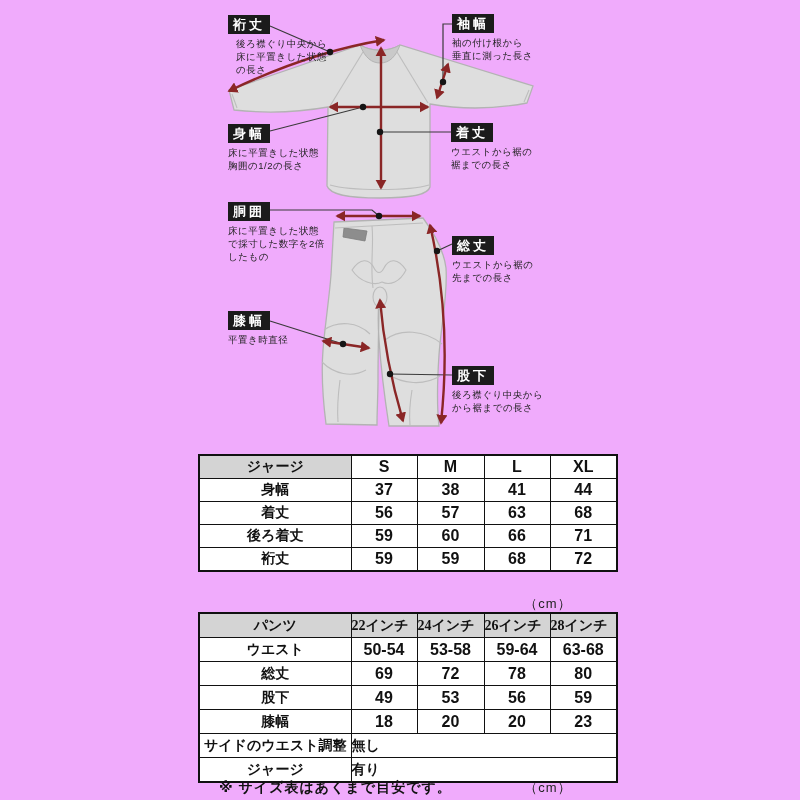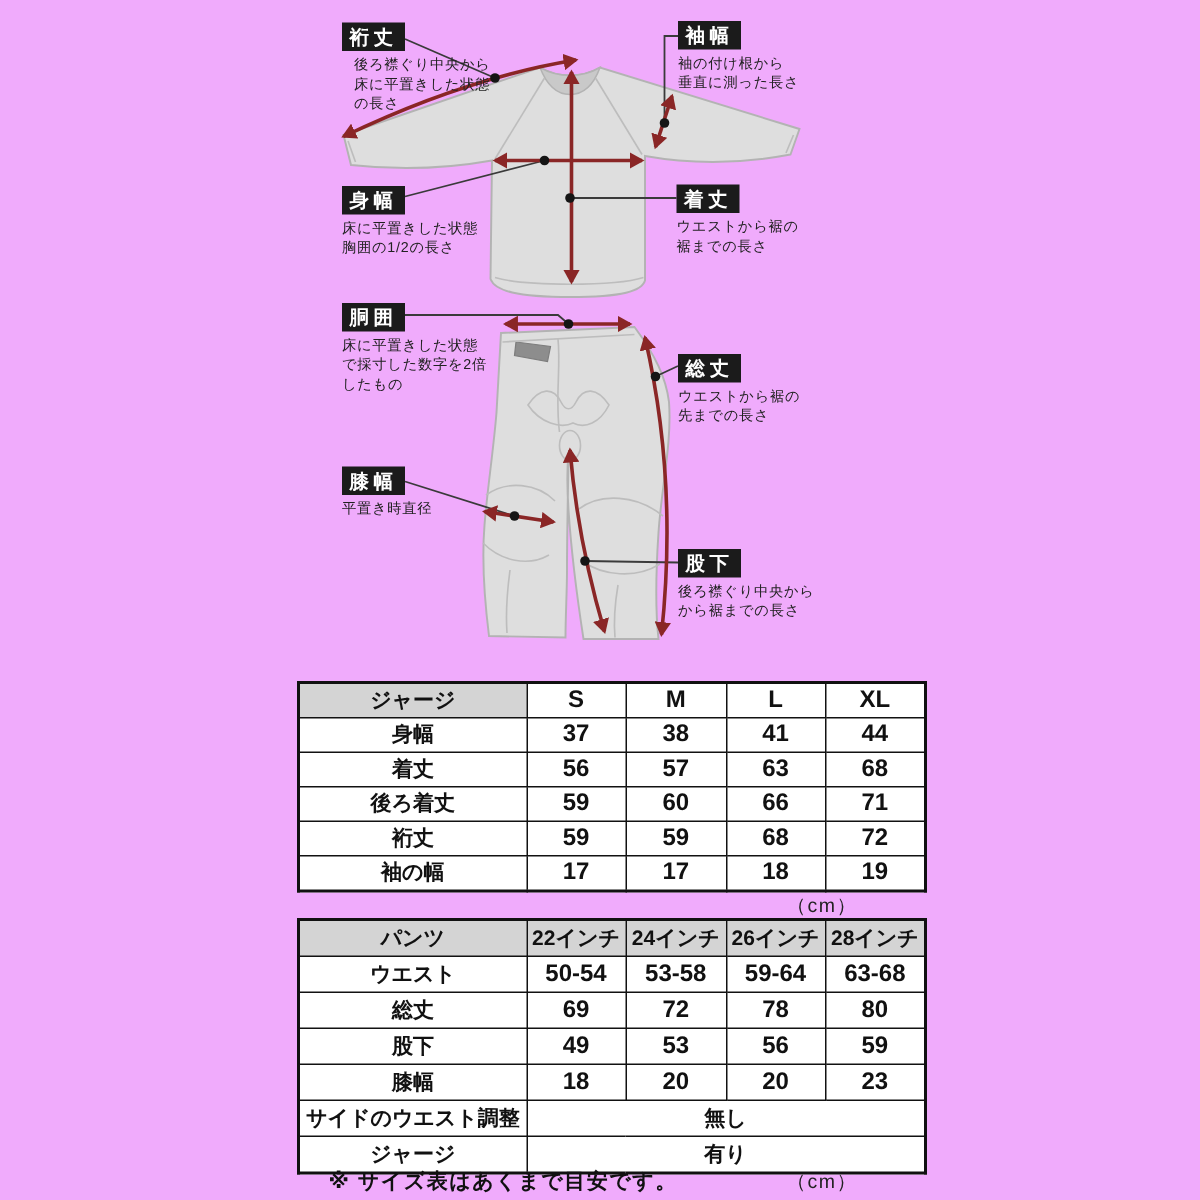--- a/index.html
+++ b/index.html
@@ -32,21 +32,21 @@
   table.t td{
     border:1px solid #111;font-weight:bold;color:#111;overflow:hidden;
     padding:0;
   }
   table.t1{left:198px;top:454px;width:418px;}
   table.t2{left:198px;top:612px;width:418px;}
   table.t1 td{height:22px;}
   table.t2 td{height:23px;}
   td.lab{font-size:14px;text-align:center;padding-left:7px;}
   td.val{font-size:16px;text-align:center;}
-  td.valjp{font-size:14px;text-align:center;}
+  td.valjp{font-size:14px;font-family:Liberation Serif, serif;}
   td.hd{background:#d4d4d4;}
   col.c0{width:152px;}
   col.c1{width:66px;}
   col.c2{width:67px;}
   .unit{
     position:absolute;width:136px;text-align:center;font-size:13px;color:#222;
     font-weight:500;letter-spacing:1px;
   }
   .footnote{
     position:absolute;left:199px;top:779px;font-size:14px;font-weight:bold;
@@ -238,27 +238,20 @@
         <td class="val">66</td>
         <td class="val">71</td>
       </tr>
       <tr>
         <td class="lab">裄丈</td>
         <td class="val">59</td>
         <td class="val">59</td>
         <td class="val">68</td>
         <td class="val">72</td>
       </tr>
-      <tr>
-        <td class="lab">袖の幅</td>
-        <td class="val">17</td>
-        <td class="val">17</td>
-        <td class="val">18</td>
-        <td class="val">19</td>
-      </tr>
     </tbody>
   </table>
 
   <div class="unit" style="left:480px;top:595px">（cm）</div>
 
   <table class="t t2">
     <colgroup>
         <col class="c0">
         <col class="c1">
         <col class="c2">

